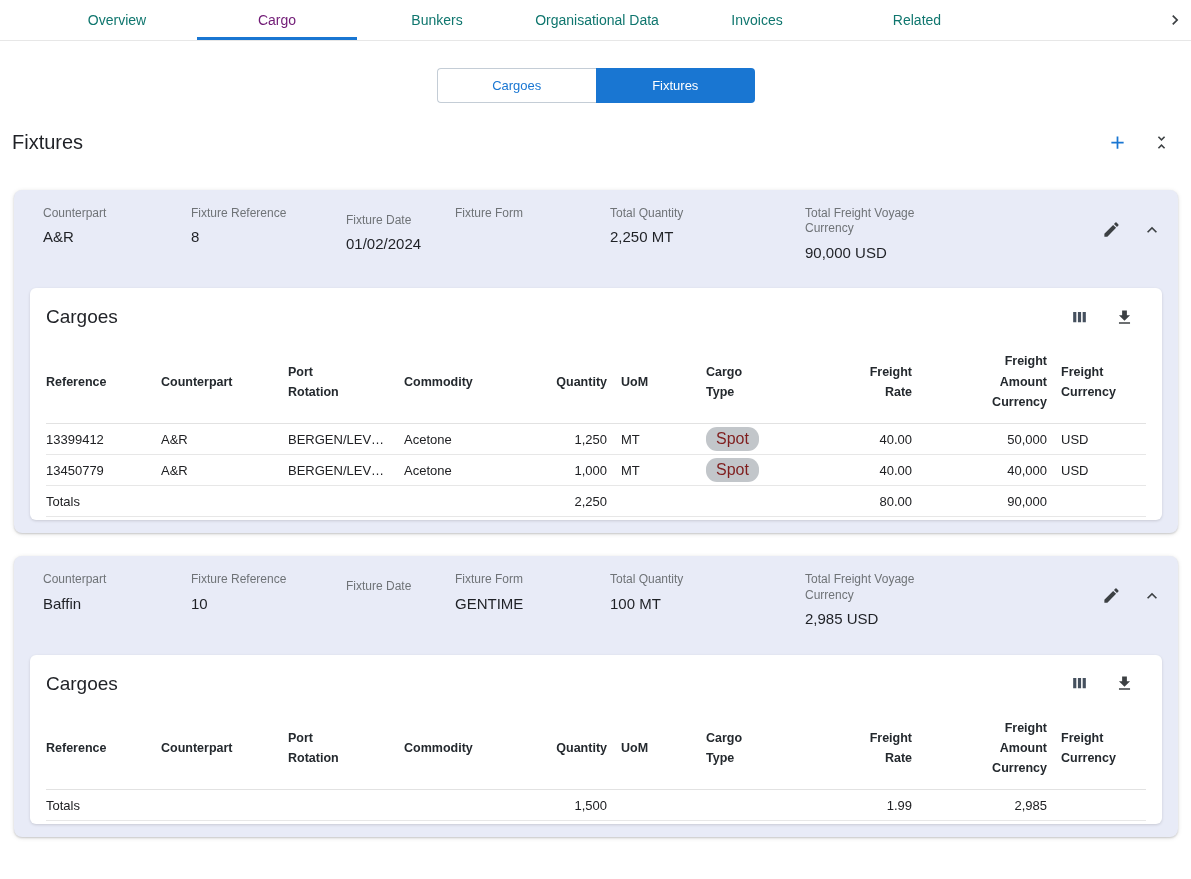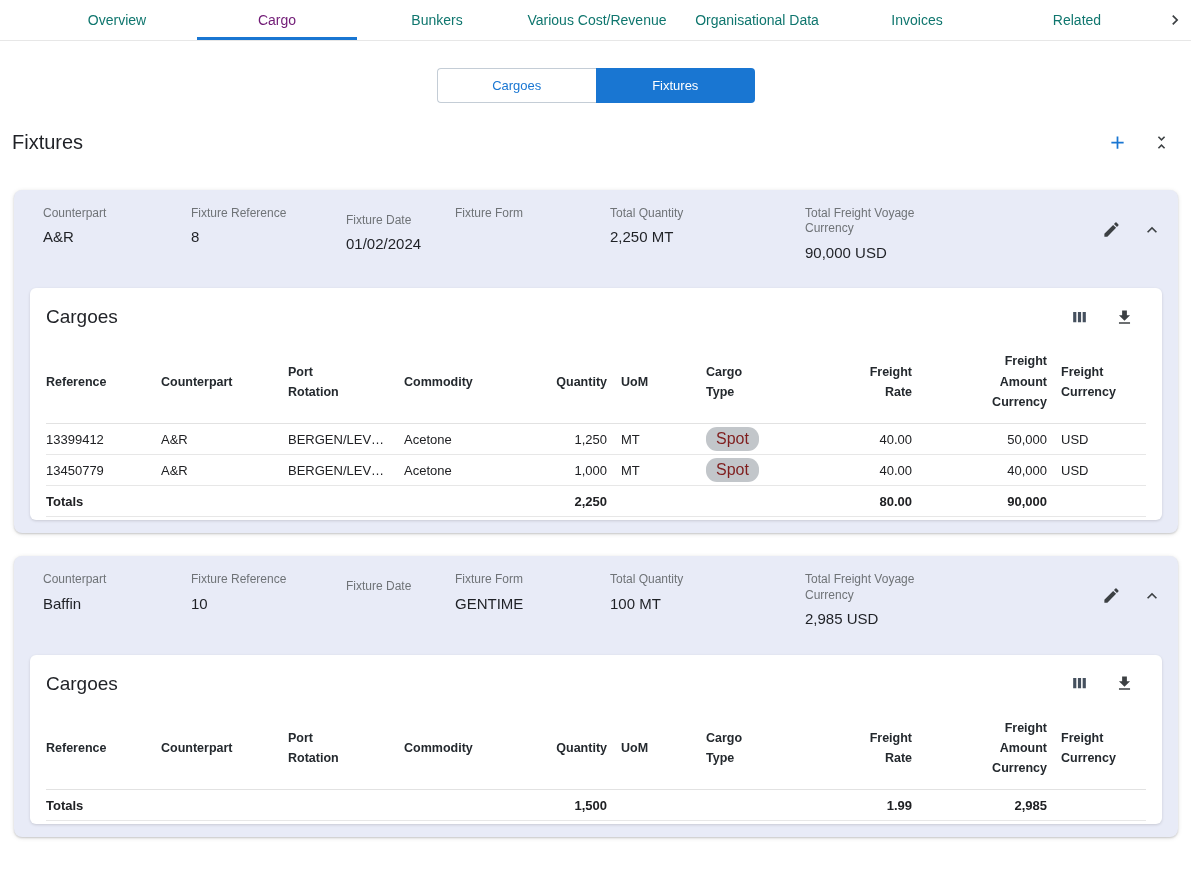--- a/index.html
+++ b/index.html
@@ -49,33 +49,32 @@
   .cargoes-icons { margin-left:auto; display:flex; align-items:center; gap:26px; padding-right:12px; }
 
   
   table { width:100%; border-collapse:collapse; margin-top:12px; table-layout:fixed; }
   th { font-size:12.5px; font-weight:700; color:#24292e; text-align:left;
        padding:11px 14px 11px 0; line-height:1.62; vertical-align:middle; border-bottom:1px solid #e2e2e2; }
   td { font-size:13px; color:#202124; padding:0 14px 0 0; height:31px; border-bottom:1px solid #e7e7e7; vertical-align:middle; }
   .num { text-align:right; }
   th span.hw { display:inline-block; }
   .w44 { width:44px;text-align:right; } .w48 { width:48px; } .w52 { width:52px; } .w58 { width:58px; } .w40 { width:40px; }
-  tr.totals td { font-weight:700; }
+  tr.totals td { font-weight:400; }
   .chip { display:inline-block; background:#c2c6ca; color:#7f1d1d; border-radius:11px;
           padding:4px 10px; font-size:16px; line-height:1; }
   svg { display:block; }
 </style>
 </head>
 <body>
 
 <nav class="topnav">
   <button class="tab">Overview</button>
   <button class="tab active">Cargo</button>
   <button class="tab">Bunkers</button>
-  <button class="tab">Various Cost/Revenue</button>
   <button class="tab">Organisational Data</button>
   <button class="tab">Invoices</button>
   <button class="tab">Related</button>
   <button class="nav-chevron">
     <svg width="20" height="20" viewBox="0 0 24 24">
         <path d="M10 6 8.59 7.41 13.17 12l-4.58 4.59L10 18l6-6z" fill="currentColor"></path>
       </svg>
   </button>
 </nav>
 

